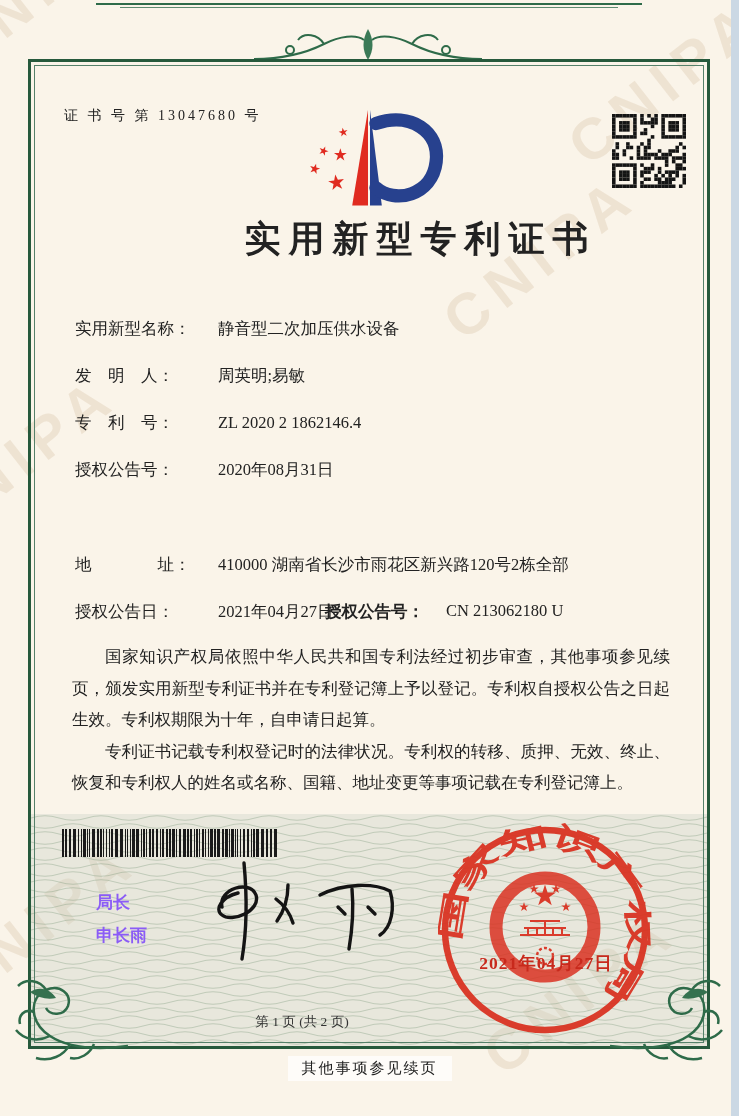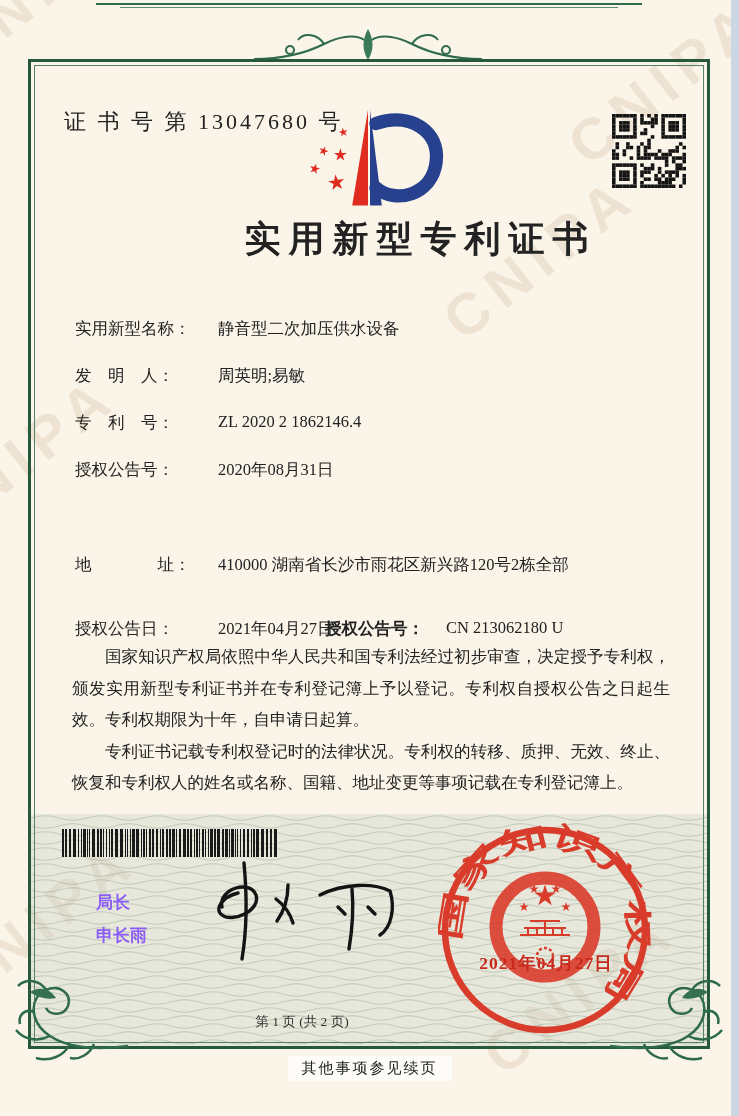--- a/index.html
+++ b/index.html
@@ -13,24 +13,24 @@
   
   .frame{position:absolute;left:28px;top:59px;width:682px;height:990px;
          border:3px solid #26593c;box-sizing:border-box;}
   .frame::after{content:"";position:absolute;inset:3px;border:1px solid #55816a;}
   .top-rule1{position:absolute;left:96px;top:3px;width:546px;height:2px;background:#2e6b49;}
   .top-rule2{position:absolute;left:120px;top:7px;width:498px;height:1px;background:#5d8a70;}
   
   .band{position:absolute;left:31px;top:814px;width:676px;height:232px;background:rgba(196,206,193,0.33);}
   .band svg{position:absolute;left:0;top:0;}
   
-  .cert-no{position:absolute;left:64px;top:107px;font-size:22px;letter-spacing:3px;}
+  .cert-no{position:absolute;left:64px;top:107px;font-size:14px;letter-spacing:3px;}
   .title{position:absolute;left:28px;top:215px;width:705px;text-align:center;
          font-size:36px;font-weight:bold;letter-spacing:8px;padding-left:40px;}
-  .row{position:absolute;left:75px;width:600px;font-size:16.5px;display:flex;}
+  .row{position:absolute;left:75px;width:600px;font-size:16.5px;display:flex;align-items:center;}
   .row .lab{flex:0 0 143px;white-space:pre;}
   .row .g2{position:absolute;left:250px;display:flex;}
   .row .g2 .lab2{flex:none;margin-right:22px;font-weight:bold;}
   .paras{position:absolute;left:72px;top:641px;width:598px;font-size:16.5px;
          line-height:31.5px;text-align:justify;}
   .paras p{margin:0;text-indent:33px;}
   .officer{position:absolute;left:96px;font-size:17px;font-weight:600;color:#8b5cf6;
            font-family:"Liberation Sans","DejaVu Sans",sans-serif;}
   .seal-date{position:absolute;left:446px;top:951px;width:200px;text-align:center;
              color:#c8291c;font-weight:bold;font-size:17.5px;letter-spacing:1px;}
@@ -382,31 +382,31 @@
     <span>ZL 2020 2 1862146.4</span>
   </div>
   <div class="row" style="top:459px">
     <span class="lab">授权公告号：</span>
     <span>2020年08月31日</span>
   </div>
   <div class="row" style="top:554px">
     <span class="lab">地　　　　址：</span>
     <span>410000 湖南省长沙市雨花区新兴路120号2栋全部</span>
   </div>
-  <div class="row" style="top:618px">
+  <div class="row" style="top:601px">
     <span class="lab">授权公告日：</span>
     <span>2021年04月27日</span>
     <span class="g2">
       <span class="lab2">授权公告号：</span>
       <span>CN 213062180 U</span>
     </span>
   </div>
 
   <div class="paras">
-    <p>国家知识产权局依照中华人民共和国专利法经过初步审查，决定授予专利权，颁发实用新型专利证书并在专利登记簿上予以登记。专利权自授权公告之日起生效。专利权期限为十年，自申请日起算。</p>
+    <p>国家知识产权局依照中华人民共和国专利法经过初步审查，其他事项参见续页，颁发实用新型专利证书并在专利登记簿上予以登记。专利权自授权公告之日起生效。专利权期限为十年，自申请日起算。</p>
     <p>专利证书记载专利权登记时的法律状况。专利权的转移、质押、无效、终止、恢复和专利权人的姓名或名称、国籍、地址变更等事项记载在专利登记簿上。</p>
   </div>
 
   <svg id="barcode-svg" class="abs" style="left:62px;top:829px" width="216" height="28" fill="#1a1a1a">
       <rect x="0" y="0" width="2" height="28"></rect>
       <rect x="3" y="0" width="2" height="28"></rect>
       <rect x="7" y="0" width="2" height="28"></rect>
       <rect x="11" y="0" width="3" height="28"></rect>
       <rect x="16" y="0" width="1" height="28"></rect>
       <rect x="19" y="0" width="1" height="28"></rect>

